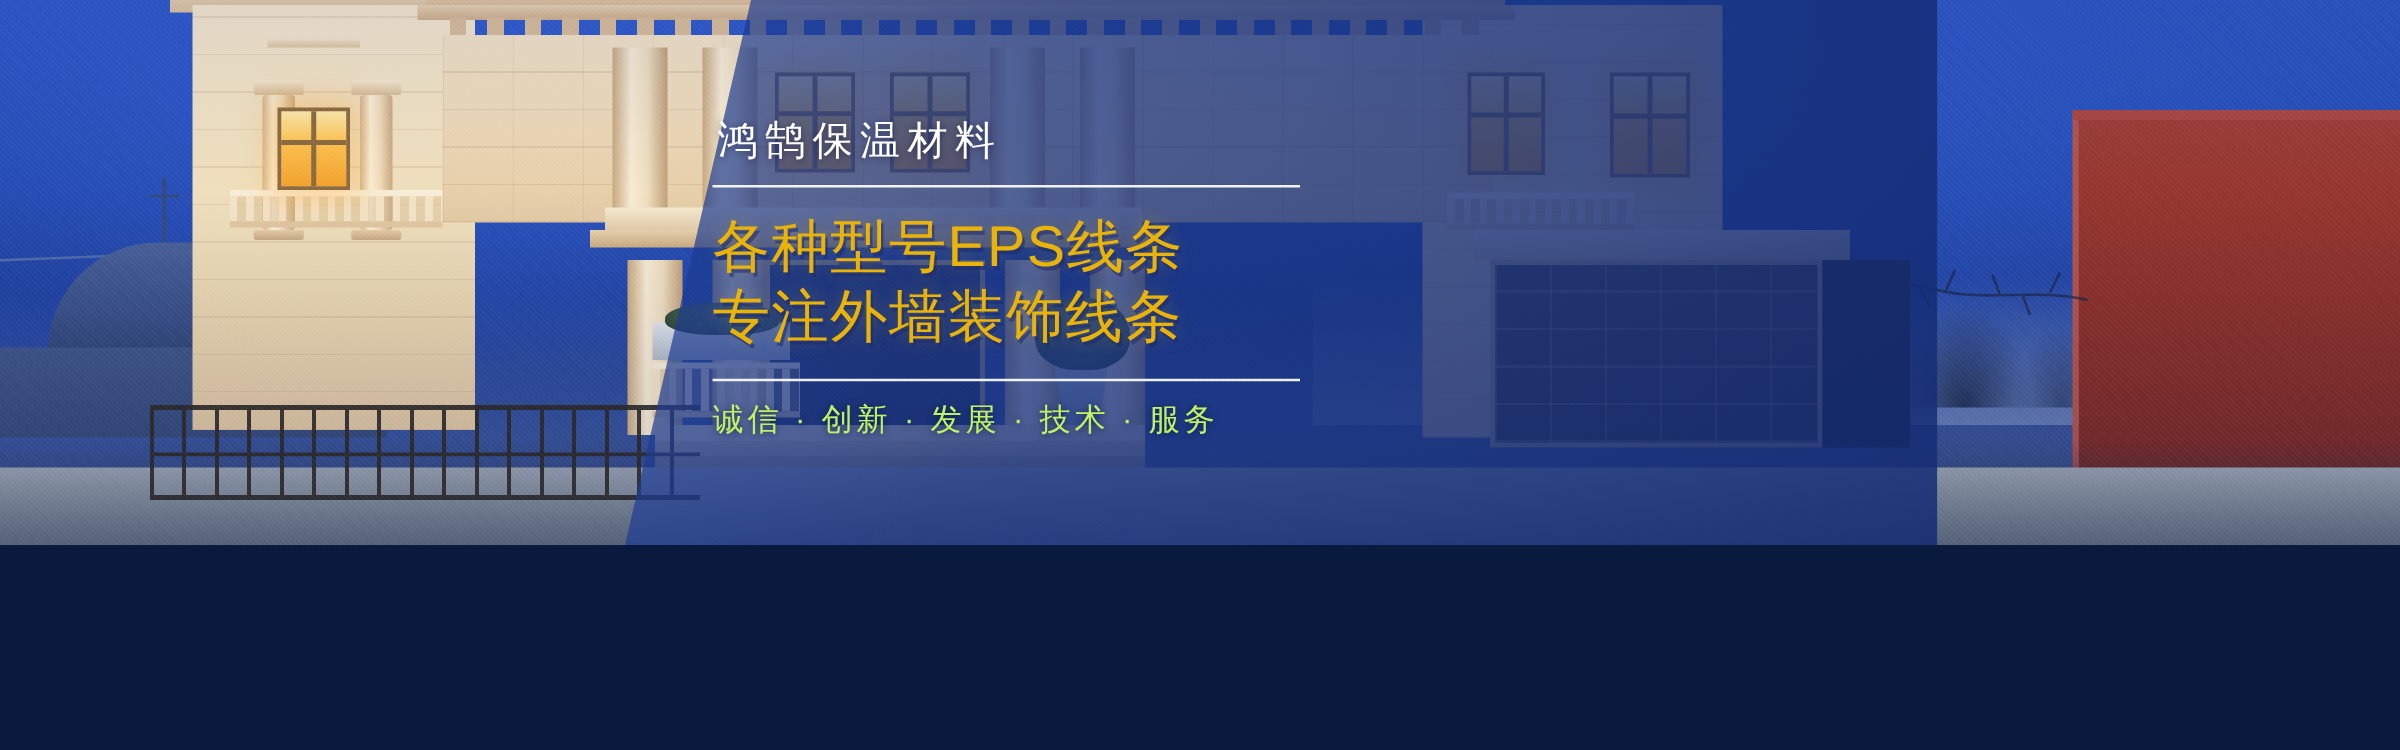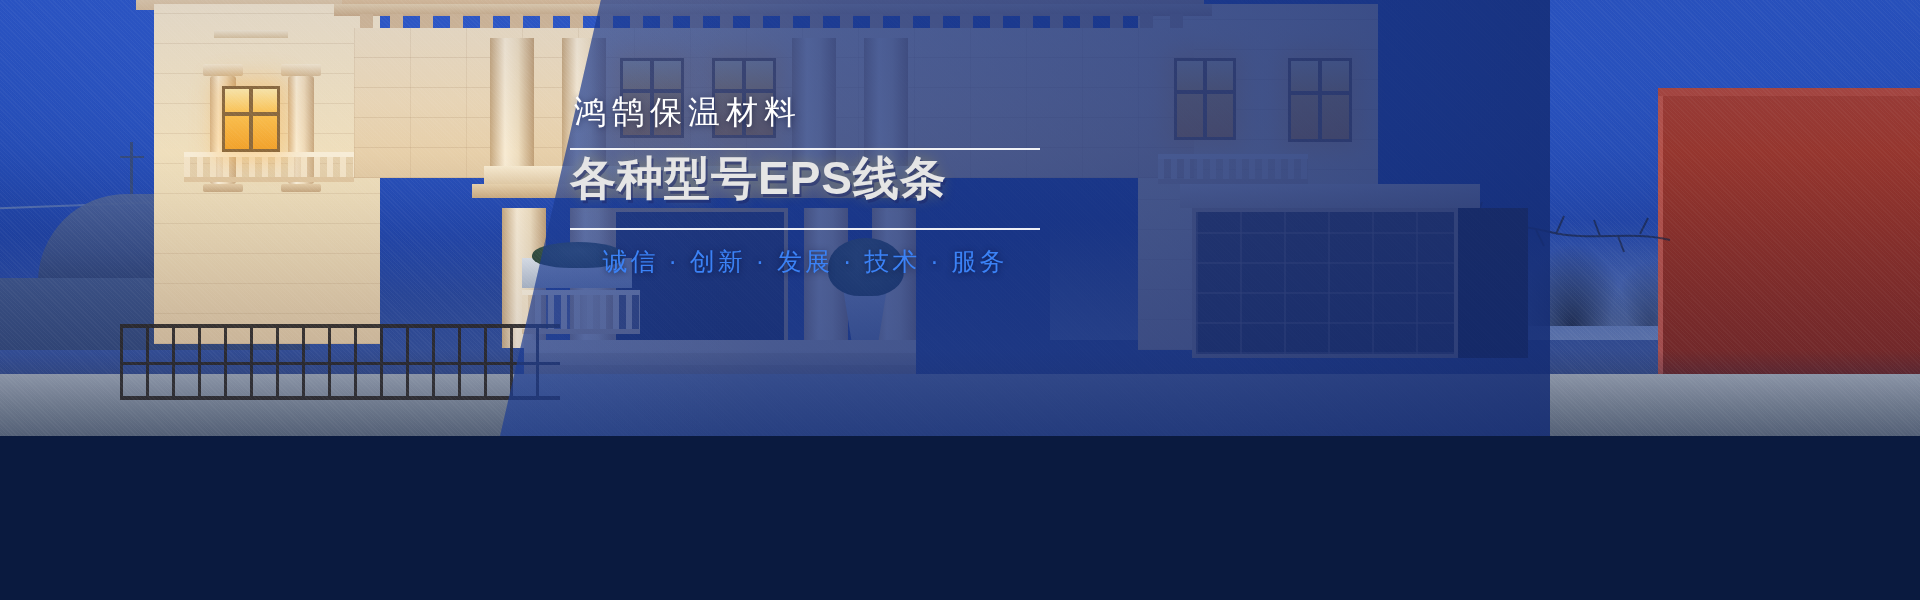--- a/index.html
+++ b/index.html
@@ -326,36 +326,37 @@
     padding-left:4px;
     text-shadow:0 1px 6px rgba(0,10,40,.55);
   }
   .rule {
     margin-top:20px;
     height:2px; width:100%;
     background:rgba(255,255,255,.92);
   }
   .rule.lower { margin-top:0; }
   .headline {
+    margin-top:19px;
     font-size:46px;
-    font-weight:bold;
-    color:#e5e5e5;
+    font-weight:normal;
+    color:#eab308;
     line-height:1.22;
     letter-spacing:1px;
     text-shadow:2px 3px 0 rgba(30,40,110,.55), 0 0 14px rgba(255,220,0,.25);
     white-space:nowrap;
   }
   .headline div { display:block; }
   .rule-wrap { margin-top:22px; }
   .tagline {
     margin-top:19px;
     font-size:25px;
-    color:#3b82f6;
+    color:#bef264;
     letter-spacing:3px;
-    text-align:center;
+    text-align:left;
     line-height:1;
     text-shadow:0 1px 6px rgba(0,10,40,.6);
   }
 </style>
 </head>
 <body>
 
 <div id="banner">
 
   <div class="sky"></div>
@@ -476,20 +477,21 @@
   <div class="overlay-soft"></div>
 
   <div class="copy">
 
     <div class="brand">鸿鹄保温材料</div>
 
     <div class="rule"></div>
 
     <div class="headline">
       <div>各种型号EPS线条</div>
+      <div>专注外墙装饰线条</div>
     </div>
 
     <div class="rule-wrap">
       <div class="rule lower"></div>
     </div>
 
     <div class="tagline">诚信 · 创新 · 发展 · 技术 · 服务</div>
 
   </div>
 

